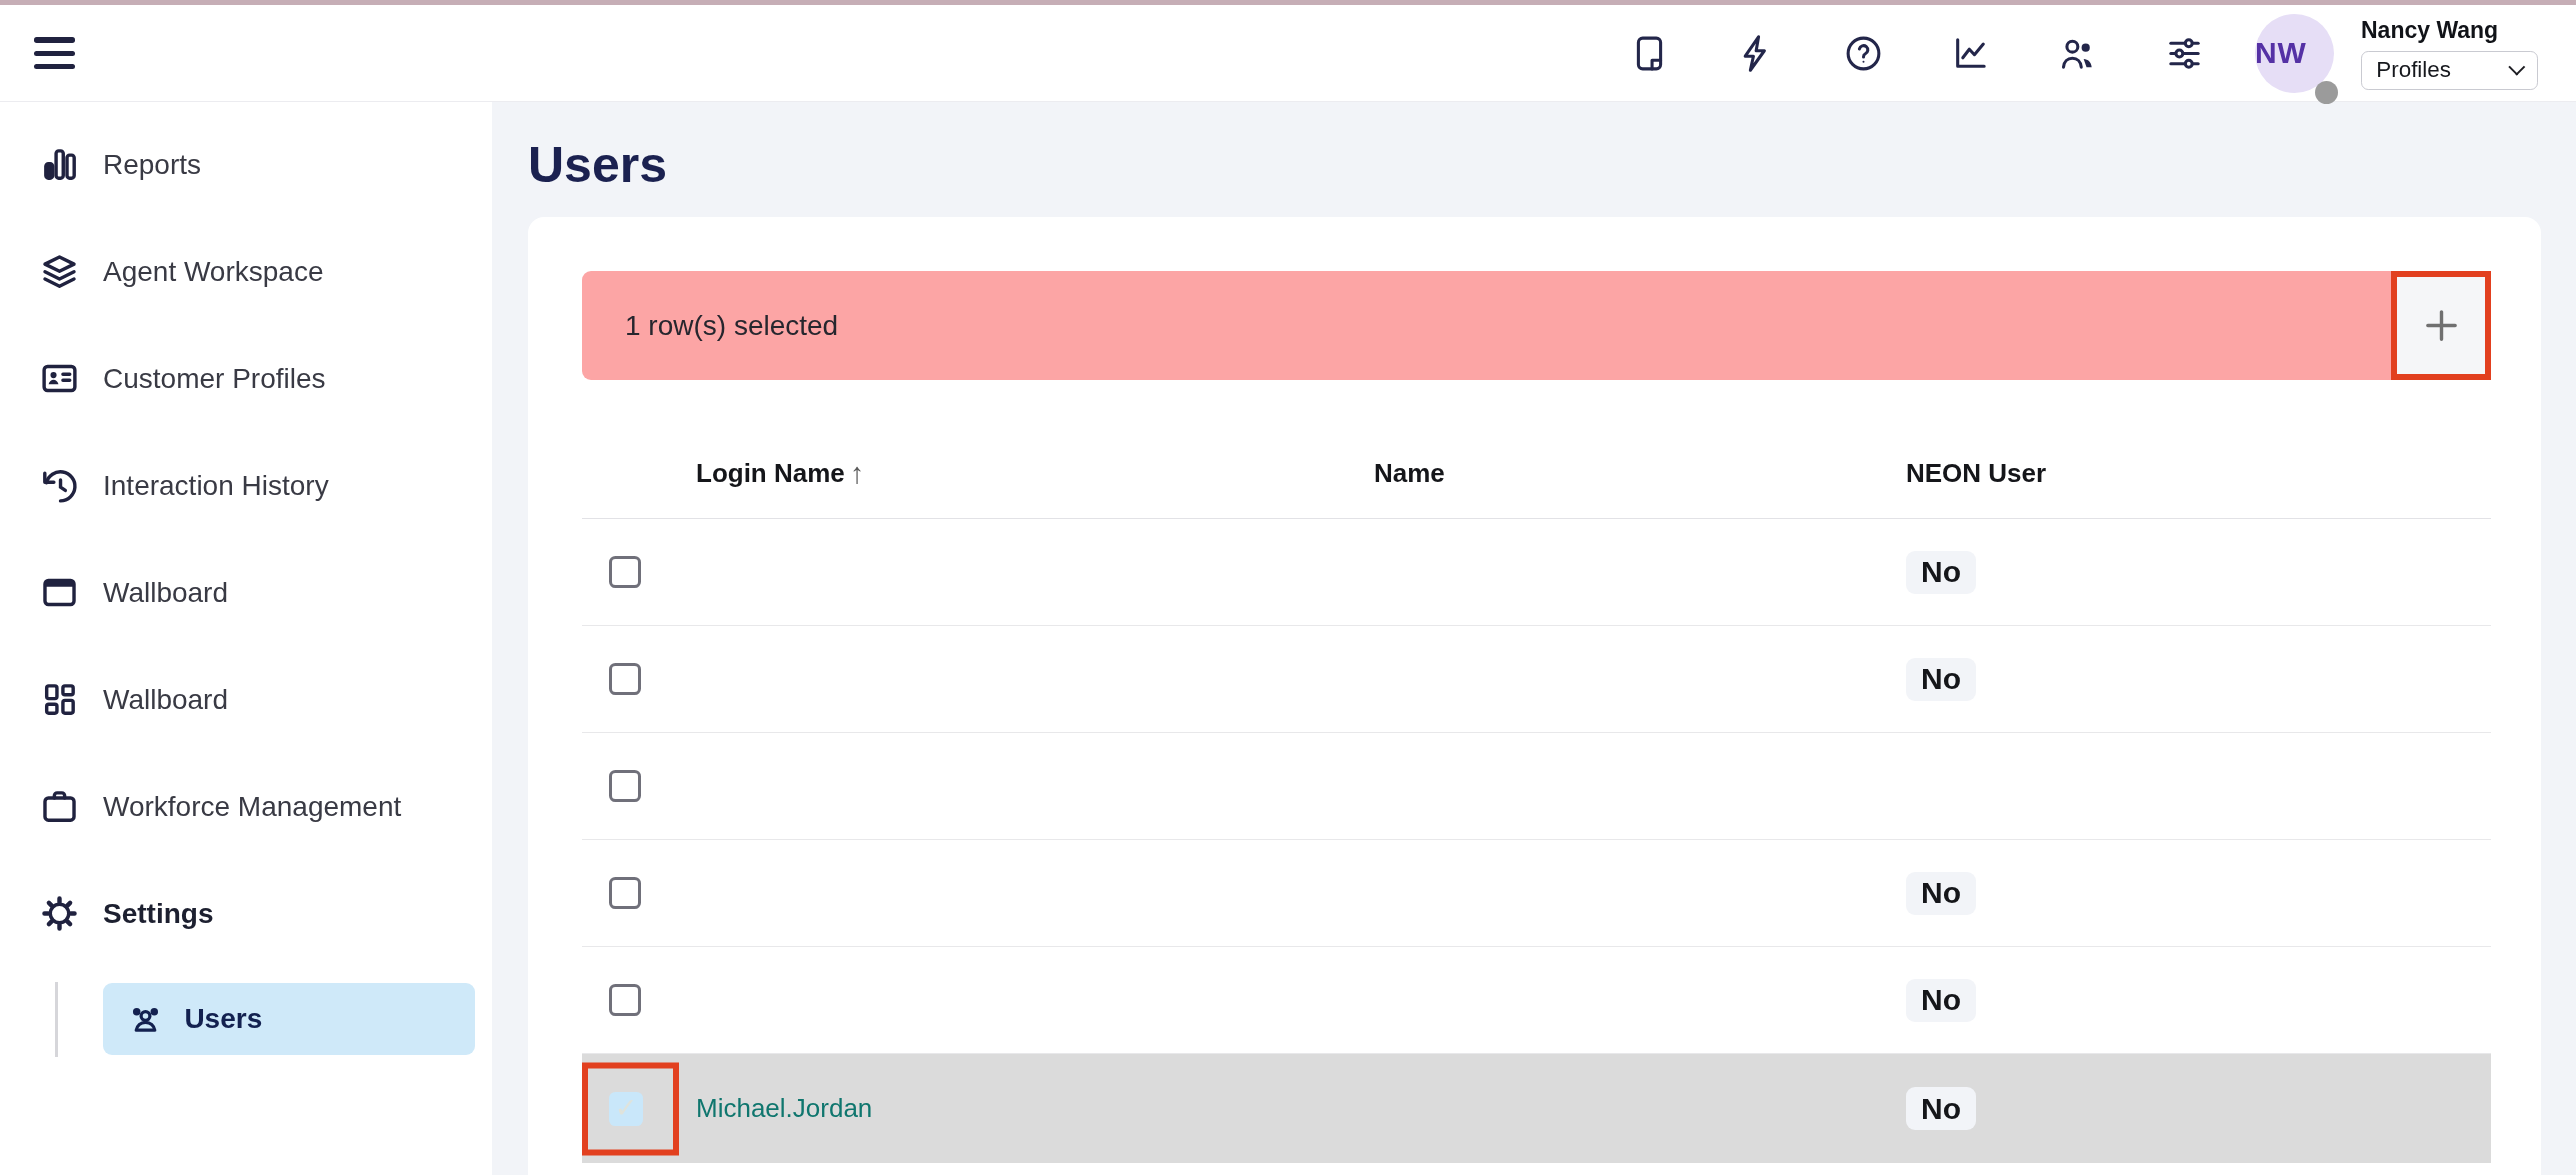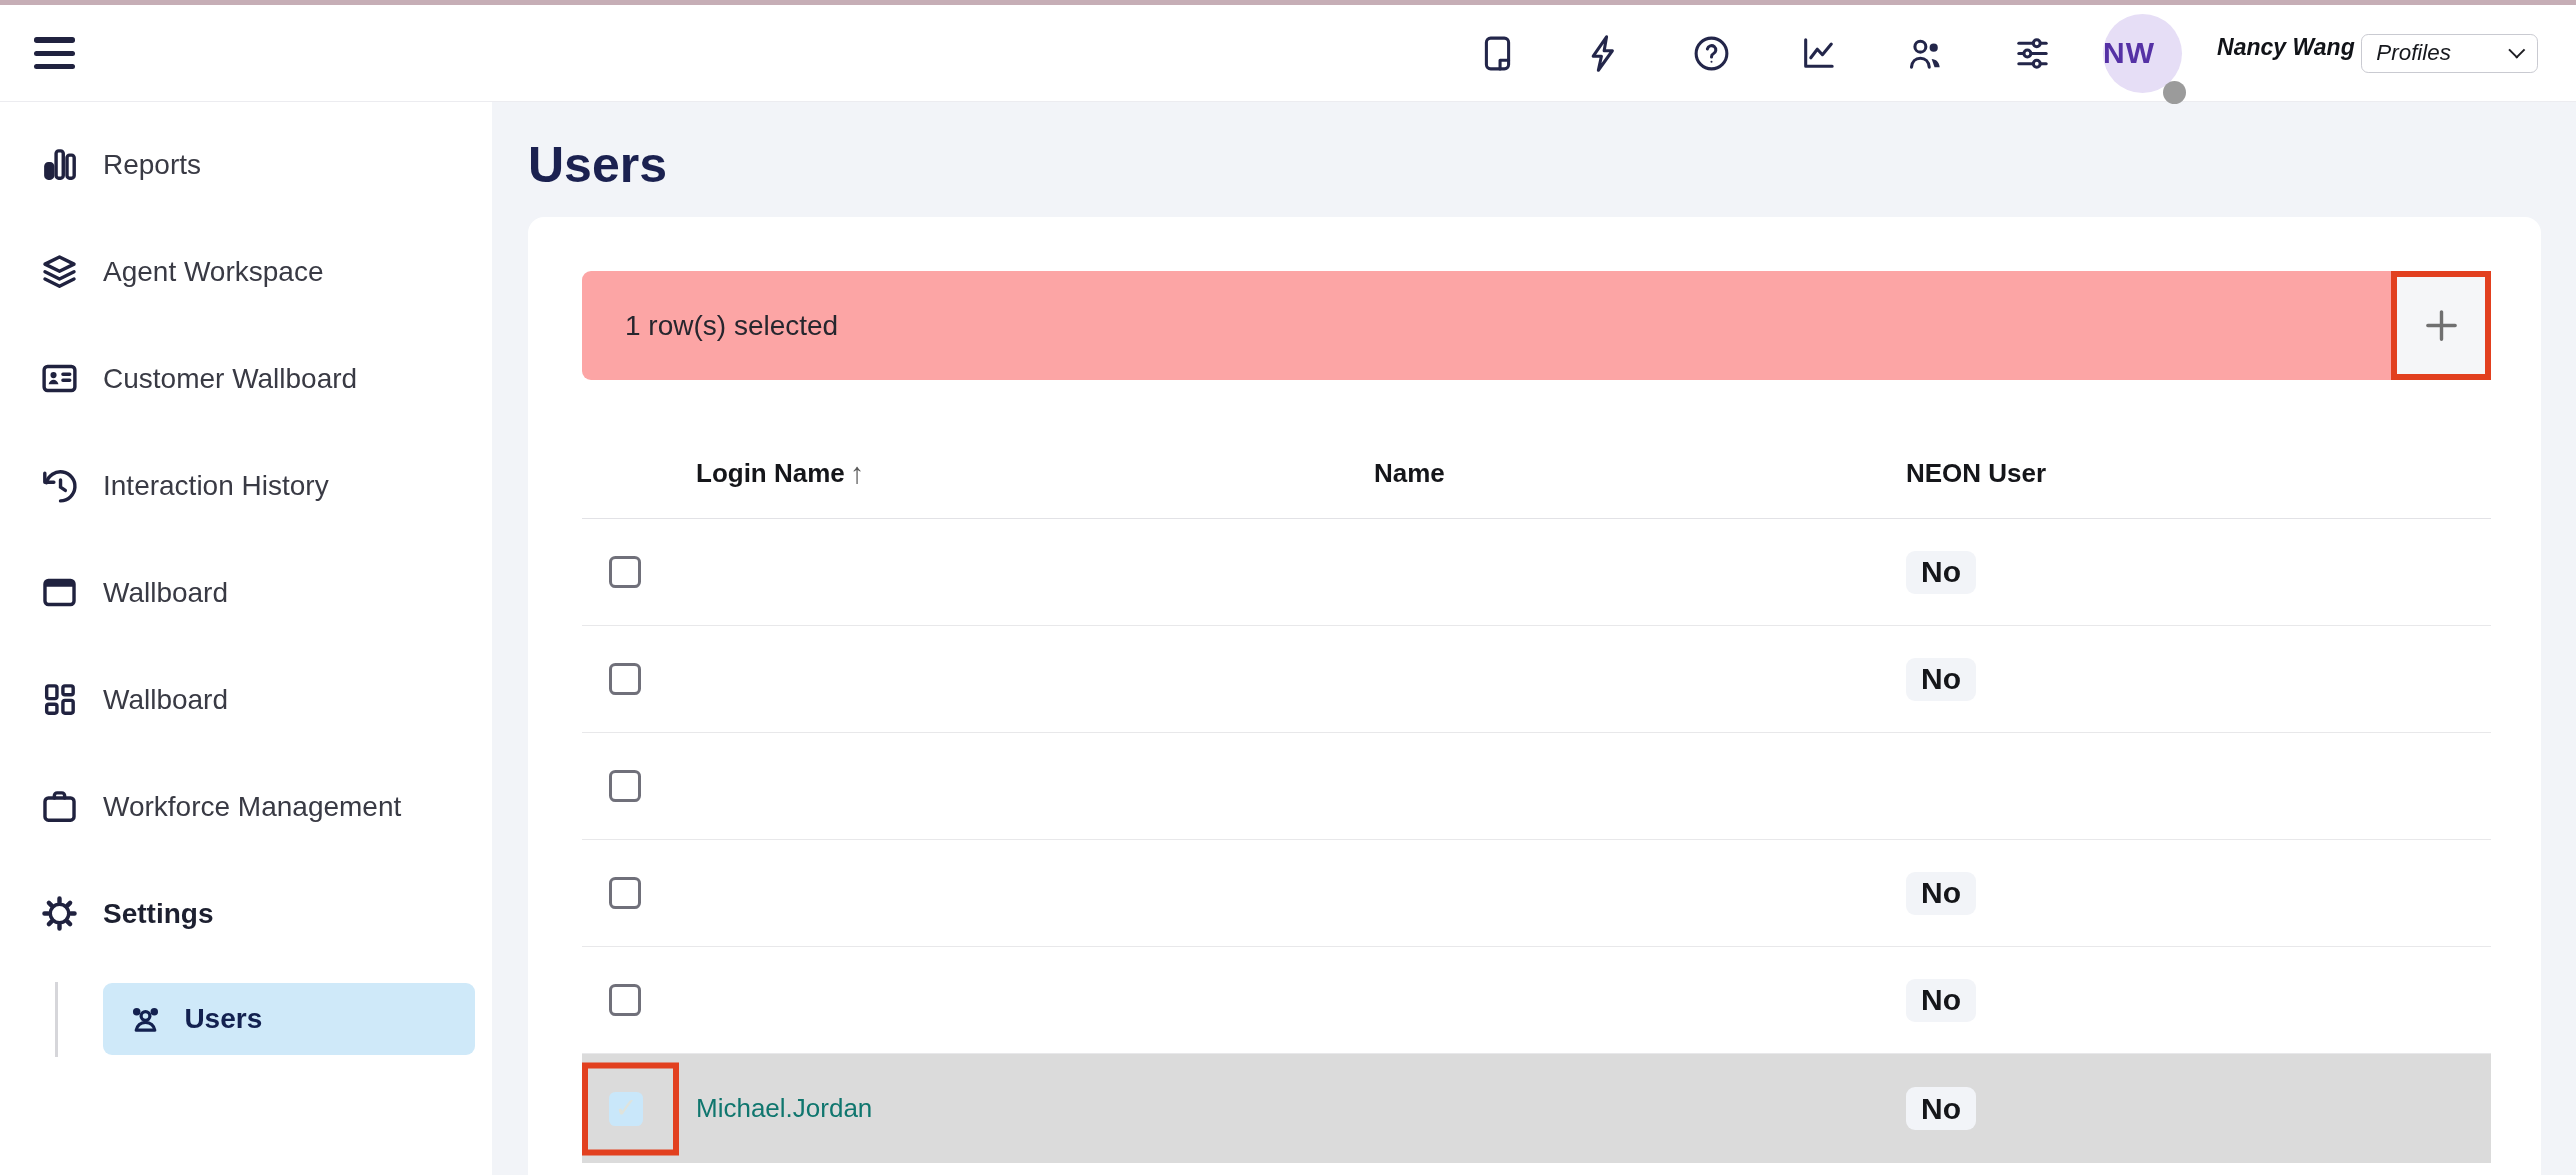--- a/index.html
+++ b/index.html
@@ -13,21 +13,21 @@
   .hamburger { margin-left:34px; width:41px; display:flex; flex-direction:column; gap:8px; cursor:pointer; }
   .hamburger .bar { height:5.4px; background:#20223f; border-radius:2.7px; }
   .header-right { margin-left:auto; margin-right:38px; display:flex; align-items:center; }
   .hicon { width:41px; height:41px; margin-left:66px; color:#23264a; cursor:pointer; flex-shrink:0; }
   .hicon svg { width:100%; height:100%; }
   .avatar { margin-left:50px; width:79px; height:79px; border-radius:50%; background:#e6def6;
     color:#5531a5; font-weight:700; font-size:30px; letter-spacing:0.9px;
     display:flex; align-items:center; justify-content:flex-start; position:relative; flex-shrink:0; }
   .status-dot { position:absolute; width:23px; height:23px; background:#9b9b9b; border-radius:50%;
     right:-3.6px; bottom:-10.7px; }
-  .user-block { margin-left:35px; display:flex; gap:6.3px;font-style:italic; }
+  .user-block { margin-left:27px; display:flex; flex-direction:column; gap:6.3px; }
   .user-name { font-size:23px; font-weight:700; color:#111318; }
   .status-select { width:177px; height:39px; border:1.8px solid #c9cad1; border-radius:7.2px; background:#fff;
     display:flex; align-items:center; justify-content:space-between; padding:0 14.3px;
     font-size:22.4px; color:#16181d; cursor:pointer; }
   .chevron { width:11.6px; height:11.6px; border-right:2.7px solid #1d1d22; border-bottom:2.7px solid #1d1d22;
     transform:rotate(45deg); margin-top:-6.3px; }
 
   
   .layout { display:flex; height:1073px; }
   .sidebar { width:492px; background:#fff; padding-top:9px; flex-shrink:0; }
@@ -167,21 +167,21 @@
       </svg>
       <span>Agent Workspace</span>
     </div>
     <div class="nav-item">
       <svg viewBox="0 0 24 24" fill="none" stroke="currentColor" stroke-width="2">
         <rect x="3" y="5" width="18" height="14" rx="2"></rect>
         <circle cx="8.5" cy="10" r="1.8" fill="currentColor" stroke="none"></circle>
         <path d="M5.6 15.3c.5-1.7 1.6-2.6 2.9-2.6s2.4.9 2.9 2.6z" fill="currentColor" stroke="none"></path>
         <path d="M14 9.5h4M14 13h4" stroke-linecap="round"></path>
       </svg>
-      <span>Customer Wallboard</span>
+      <span>Customer Profiles</span>
     </div>
     <div class="nav-item">
       <svg viewBox="0 0 24 24" fill="none" stroke="currentColor" stroke-width="2" stroke-linecap="round">
         <path d="M12.6 21a8.5 8.5 0 1 0-8.3-10.6"></path>
         <path d="M3.4 4.8v5.3h5.3" stroke-linejoin="round"></path>
         <path d="M12.6 8.8v4.2l2.8 1.9"></path>
       </svg>
       <span>Interaction History</span>
     </div>
     <div class="nav-item">

